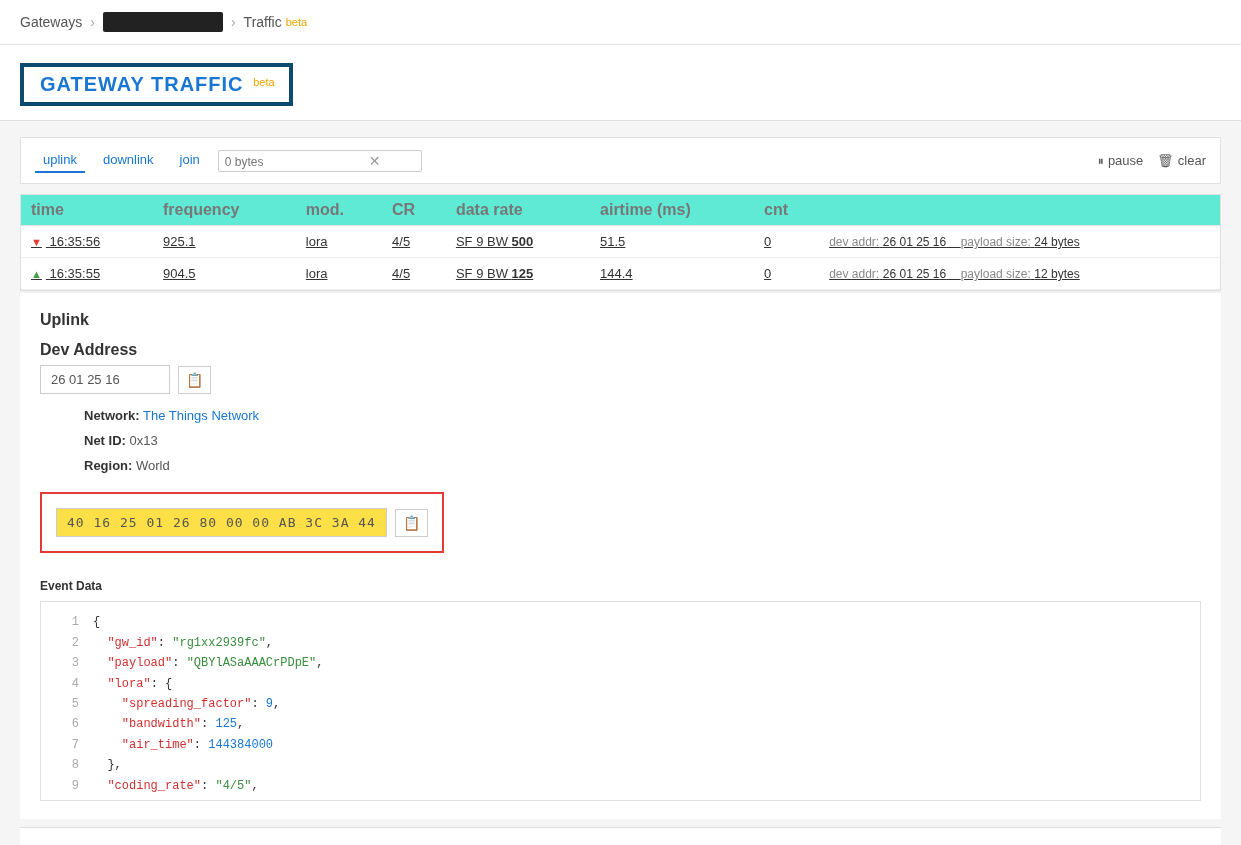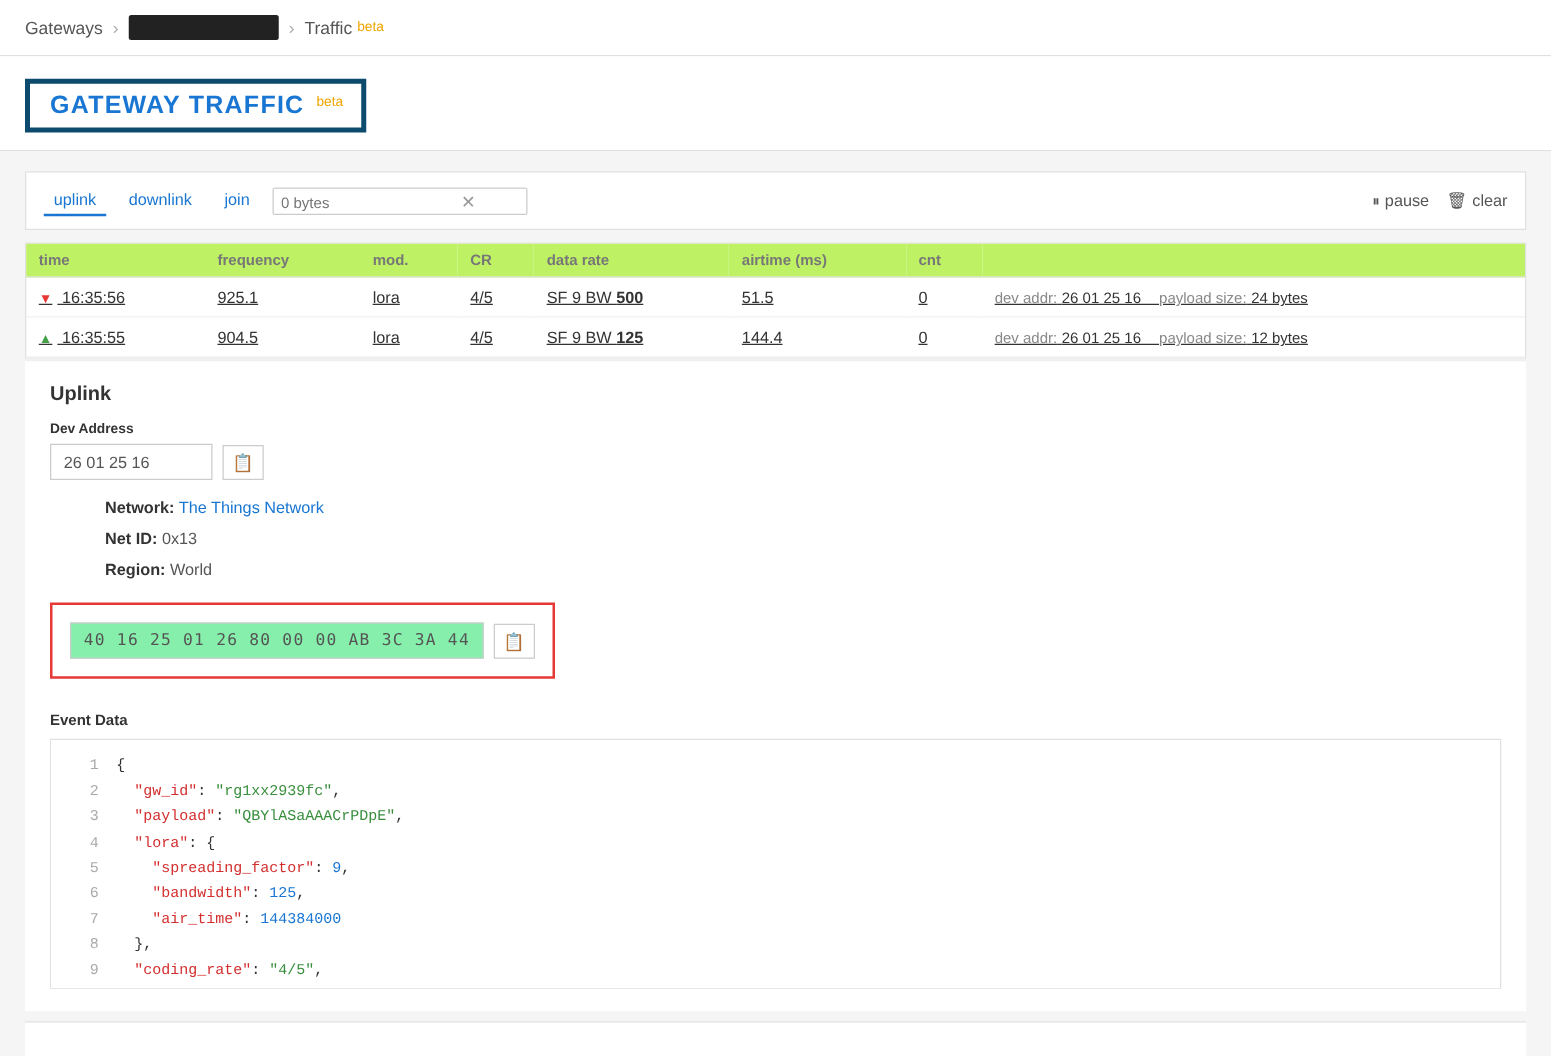--- a/index.html
+++ b/index.html
@@ -57,37 +57,37 @@
     .pause-btn, .clear-btn {
       background: none; border: none; cursor: pointer; font-size: 13px;
       color: #555; display: flex; align-items: center; gap: 4px;
     }
     .pause-icon { font-size: 12px; color: #555; }
     .trash-icon { font-size: 13px; color: #555; }
 
     .table-container { background: #fff; border: 1px solid #e0e0e0; }
     .traffic-table { width: 100%; border-collapse: collapse; }
     .traffic-table th {
-      text-align: left; padding: 6px 10px; font-size: 12px; font-weight: 600;
-      color: #777; border-bottom: 1px solid #e0e0e0; background: #bef264;
+      text-align: left; padding: 6px 10px; font-size: 16px; font-weight: 600;
+      color: #777; border-bottom: 1px solid #e0e0e0; background: #5eead4;
     }
     .traffic-table td {
       padding: 8px 10px; font-size: 13px; border-bottom: 1px solid #f0f0f0; vertical-align: middle; text-decoration: underline;
     }
     .row-arrow { font-size: 11px; color: #555; margin-right: 4px; }
     .row-arrow.down { color: #e53935; }
     .row-arrow.up { color: #43a047; }
     .meta-label { color: #888; font-size: 12px; }
     .meta-value { color: #333; font-size: 12px; }
 
     .detail-section {
       background: #fff; margin-top: 0; padding: 18px 20px; border-top: 2px solid #f0f0f0;
     }
     .detail-title { font-size: 16px; font-weight: 700; margin-bottom: 12px; }
-    .detail-subtitle { font-size: 11px; font-weight: 700; margin-bottom: 6px; color: #333; }
+    .detail-subtitle { font-size: 16px; font-weight: 700; margin-bottom: 6px; color: #333; }
     .dev-addr-box {
       display: flex; align-items: center; gap: 8px; margin-bottom: 12px;
     }
     .dev-addr-field {
       border: 1px solid #ccc; padding: 6px 10px; font-size: 13px;
       color: #555; background: #fff; min-width: 130px;
     }
     .copy-icon-btn {
       background: none; border: 1px solid #ccc; padding: 5px 7px;
       cursor: pointer; color: #777; font-size: 14px;
@@ -98,21 +98,21 @@
 
     .physical-payload-box {
       border: 2px solid #e53935; padding: 14px; margin: 12px 0; display: inline-block; min-width: 380px;
     }
     .payload-title { font-size: 13px; font-weight: 700; margin-bottom: 10px; }
     .payload-field {
       display: flex; align-items: center; gap: 8px;
     }
     .payload-value {
       border: 1px solid #ccc; padding: 6px 10px; font-size: 13px;
-      color: #555; background: #86efac; font-family: monospace; letter-spacing: 1px;
+      color: #555; background: #fde047; font-family: monospace; letter-spacing: 1px;
     }
 
     .event-data-section { margin-top: 14px; }
     .event-data-title { font-size: 12px; font-weight: 700; margin-bottom: 8px; }
     .code-block {
       background: #fff; border: 1px solid #e0e0e0;
       font-family: 'Courier New', monospace; font-size: 12px;
       padding: 10px 0; overflow-y: scroll; max-height: 200px;
       position: relative;
     }

